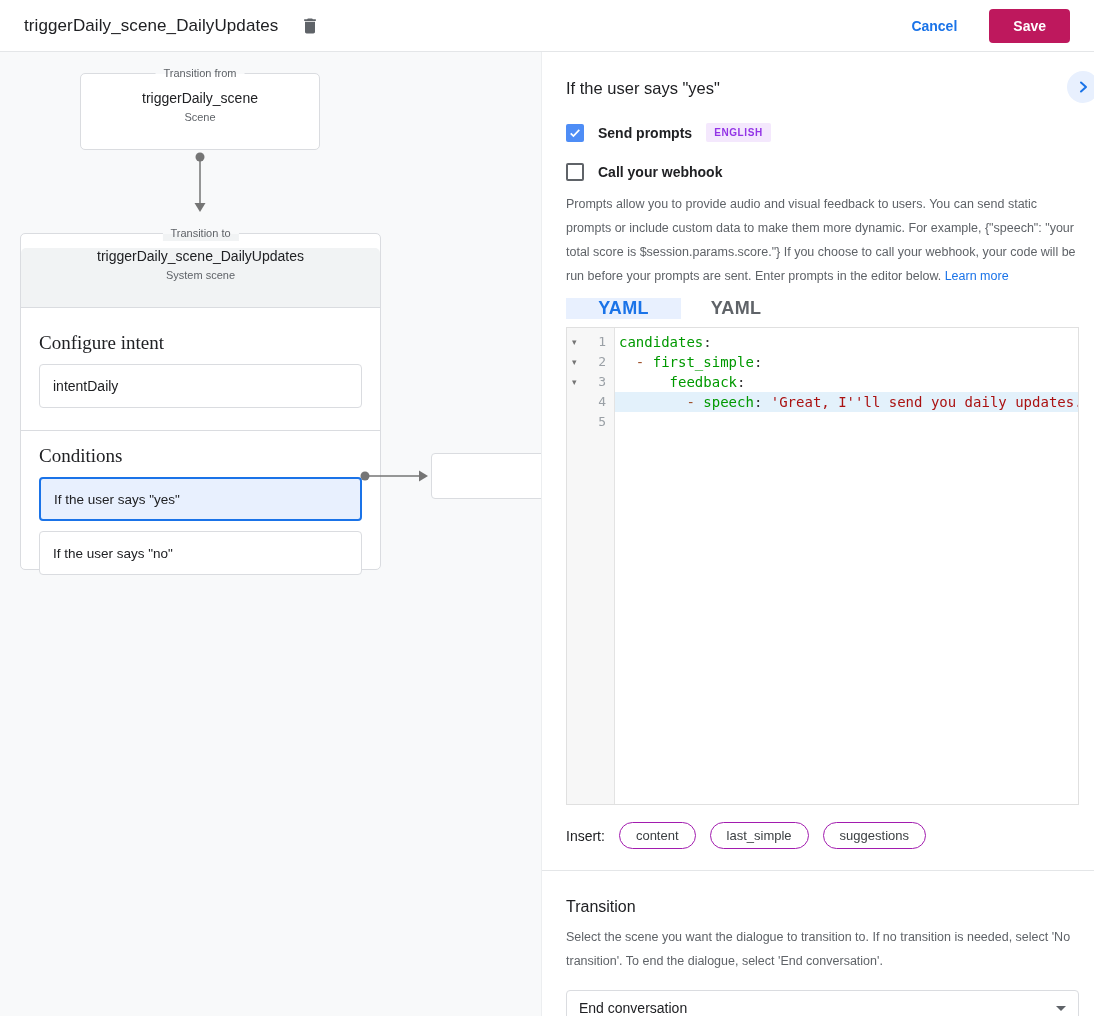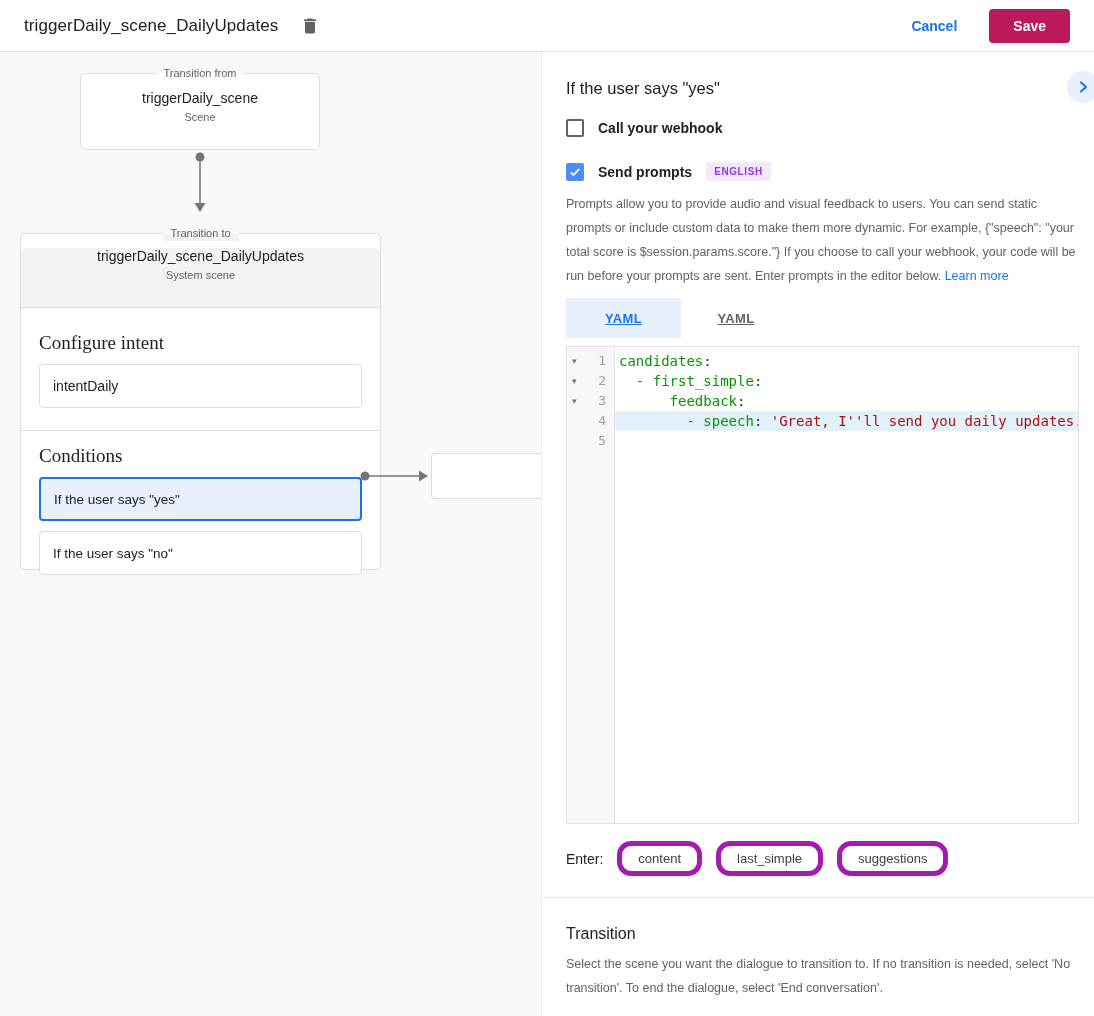--- a/index.html
+++ b/index.html
@@ -64,22 +64,22 @@
   .cbx.off { border:2px solid #5f6368; background:#fff; }
   .cbx.on { background:#4e8df6; display:flex; align-items:center; justify-content:center; }
   .check-label { margin-left:14px; font-size:14px; font-weight:bold; color:#202124; }
   .lang-badge { margin-left:14px; background:#f4e8fd; color:#9334e6; font-size:10px; font-weight:bold;
     letter-spacing:.6px; padding:4px 8px; border-radius:2px; }
 
   .desc { margin-top:11px; font-size:12.5px; line-height:24px; color:#5f6368; }
   .learn-more { color:#1a73e8; text-decoration:none; cursor:pointer; }
 
   .tabs { margin-top:10px; display:flex; }
-  .tab { height:40px; display:flex; align-items:center; justify-content:center; font-size:13px; font-weight:bold;
-    letter-spacing:.3px; color:#5f6368; cursor:pointer;text-decoration:underline; }
+  .tab { height:21px; display:flex; align-items:center; justify-content:center; font-size:18px; font-weight:bold;
+    letter-spacing:.3px; color:#5f6368; cursor:pointer; }
   .tab.sel { background:#e8f0fe; color:#1a73e8; }
   .tab-yaml { width:115px; }
   .tab-json { width:110px; }
 
   
   .editor { margin-top:8px; height:478px; border:1px solid #e0e0e0;
     background:linear-gradient(to right, #f7f7f7 47px, #e3e3e3 47px, #e3e3e3 48px, #fff 48px);
     font-family:"DejaVu Sans Mono", monospace; font-size:14px; line-height:20px; padding-top:4px; overflow:hidden; }
   .cm-row { display:flex; height:20px; white-space:pre; }
   .gcell { width:48px; flex:none; position:relative; color:#9aa0a6; font-size:13px; text-align:right;
@@ -88,21 +88,21 @@
     font-family:"DejaVu Sans", sans-serif; }
   .ccell { flex:1; padding-left:4px; overflow:hidden; cursor:text; }
   .ccell.hl { background:#e3f1fb; }
   .tk-plain { color:#333; }
   .tk-key { color:#009900; }
   .tk-dash { color:#a0522d; }
   .tk-str { color:#aa1111; }
 
   .insert-row { margin-top:17px; display:flex; align-items:center; }
   .insert-label { font-size:14px; color:#202124; }
-  .pill { margin-left:14px; border:5px solid #a21caf; border-radius:14px; background:#fff; padding:5px 16px;
+  .pill { margin-left:14px; border:1px solid #a21caf; border-radius:14px; background:#fff; padding:5px 16px;
     font-size:13px; color:#3c4043; font-family:inherit; cursor:pointer; }
 
   .panel-divider { margin:21px -15px 0 -24px; border-top:1px solid #e4e6e8; }
   .transition-heading { margin-top:27px; font-size:16px; color:#202124; }
   .transition-desc { margin-top:9px; }
   .dropdown { margin-top:17px; height:36px; border:1px solid #dadce0; border-radius:4px; background:#fff;
     display:flex; align-items:center; padding:0 12px; font-size:14px; color:#202124; cursor:pointer; }
   .dd-caret { margin-left:auto; width:0; height:0; border-left:5px solid transparent;
     border-right:5px solid transparent; border-top:5px solid #5f6368; }
 </style>
@@ -170,56 +170,56 @@
         <svg width="16" height="16" viewBox="0 0 16 16">
             <path d="M6 3.5l5 4.5-5 4.5" fill="none" stroke="#1a73e8" stroke-width="2" stroke-linecap="round" stroke-linejoin="round"></path>
           </svg>
       </span>
     </button>
 
     <div class="panel-title-row">
       <span class="panel-title">If the user says "yes"</span>
     </div>
 
-    <div class="check-row row-webhook">
-      <span class="cbx off"></span>
-      <span class="check-label">Call your webhook</span>
-    </div>
-
     <div class="check-row row-prompts">
       <span class="cbx on">
         <span style="display:flex;">
           <svg width="14" height="14" viewBox="0 0 18 18">
               <path d="M3.5 9.5l3.5 3.5 7.5-8" fill="none" stroke="#fff" stroke-width="2.2"></path>
             </svg>
         </span>
       </span>
       <span class="check-label">Send prompts</span>
       <span class="lang-badge">ENGLISH</span>
     </div>
 
+    <div class="check-row row-webhook">
+      <span class="cbx off"></span>
+      <span class="check-label">Call your webhook</span>
+    </div>
+
     <div class="desc"><span>Prompts allow you to provide audio and visual feedback to users. You can send static prompts or include custom data to make them more dynamic. For example, {"speech": "your total score is $session.params.score."} If you choose to call your webhook, your code will be run before your prompts are sent. Enter prompts in the editor below. </span><a class="learn-more">Learn more</a></div>
 
     <div class="tabs">
         <div class="tab tab-yaml sel">YAML</div>
         <div class="tab tab-json">YAML</div>
       </div>
 
     <div class="editor">
       <div>
           <div class="cm-row"><div class="gcell"><span class="fold">▾</span><span>1</span></div><div class="ccell"><span class="tk-key">candidates</span><span class="tk-plain">:</span></div></div>
           <div class="cm-row"><div class="gcell"><span class="fold">▾</span><span>2</span></div><div class="ccell"><span class="tk-plain">  </span><span class="tk-dash">- </span><span class="tk-key">first_simple</span><span class="tk-plain">:</span></div></div>
           <div class="cm-row"><div class="gcell"><span class="fold">▾</span><span>3</span></div><div class="ccell"><span class="tk-plain">      </span><span class="tk-key">feedback</span><span class="tk-plain">:</span></div></div>
           <div class="cm-row"><div class="gcell"><span>4</span></div><div class="ccell hl"><span class="tk-plain">        </span><span class="tk-dash">- </span><span class="tk-key">speech</span><span class="tk-plain">: </span><span class="tk-str">'Great, I''ll send you daily updates.'</span></div></div>
           <div class="cm-row"><div class="gcell"><span>5</span></div><div class="ccell"></div></div>
         </div>
     </div>
 
     <div class="insert-row">
-      <span class="insert-label">Enter:</span>
+      <span class="insert-label">Insert:</span>
       <span style="display:flex;">
           <button class="pill">content</button>
           <button class="pill">last_simple</button>
           <button class="pill">suggestions</button>
         </span>
     </div>
 
     <div class="panel-divider"></div>
 
     <div class="transition-heading">Transition</div>

